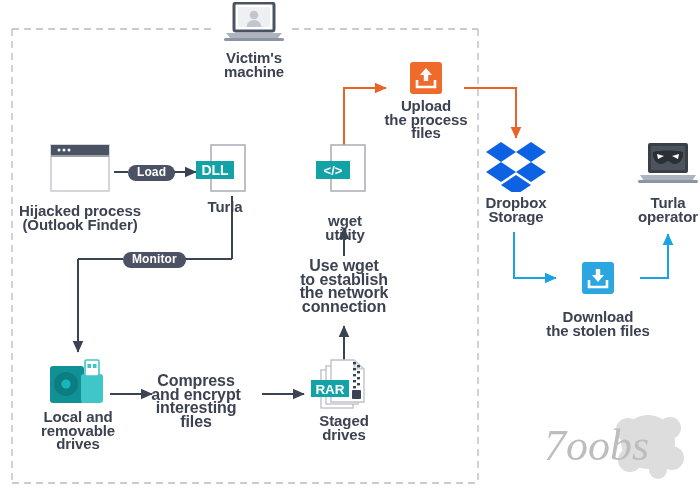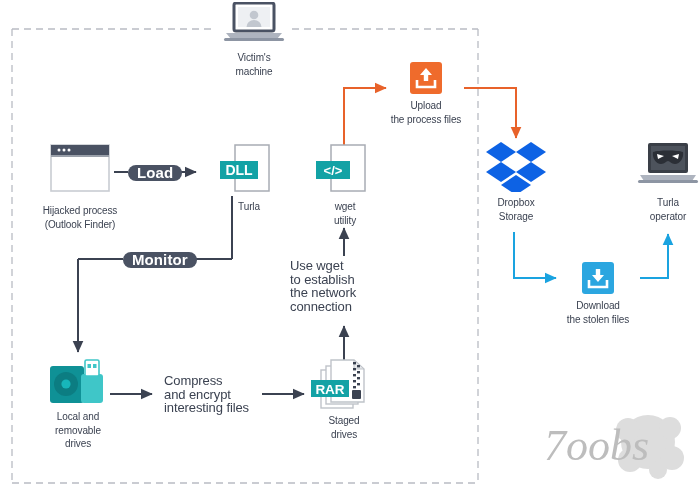--- a/index.html
+++ b/index.html
@@ -15,46 +15,47 @@
     width: 700px;
     height: 487px;
     background: #ffffff;
     overflow: hidden;
   }
   .node {
     position: absolute;
     text-align: center;
   }
   .node-label {
-    font-size: 10px;
+    font-size: 15px;
     line-height: 13.5px;
     color: #3b4251;
-    font-weight: 400;
+    font-weight: 700;
     white-space: pre-line;
     letter-spacing: -0.1px;
   }
   .annot {
     position: absolute;
-    font-size: 13px;
+    text-align: center;
+    font-size: 16px;
     line-height: 13.5px;
     color: #3b4251;
-    font-weight: 400;
+    font-weight: 700;
     white-space: pre-line;
     letter-spacing: -0.1px;
   }
   .icon-wrap {
     display: block;
     margin: 0 auto;
   }
   .pill {
     position: absolute;
     background: #4a5263;
     color: #ffffff;
     border-radius: 9px;
-    font-size: 15px;
+    font-size: 12px;
     font-weight: 700;
     padding: 2px 9px 3px 9px;
     line-height: 11px;
     letter-spacing: 0.1px;
   }
   svg.layer {
     position: absolute;
     left: 0;
     top: 0;
     width: 700px;
@@ -165,40 +166,40 @@
         <circle cx="12" cy="7" r="1.5" fill="#ffffff"></circle>
         <circle cx="17" cy="7" r="1.5" fill="#ffffff"></circle>
         <circle cx="22" cy="7" r="1.5" fill="#ffffff"></circle>
         <rect x="4" y="12" width="58" height="2" fill="#9aa0aa"></rect>
       </svg>
     </span>
     <div class="node-label" style="margin-top:5px;">Hijacked process
 (Outlook Finder)</div>
   </div>
 
-  <div class="node" style="left:212px; top:143px; width:74px;">
+  <div class="node" style="left:188px; top:143px; width:74px;">
     <span class="icon-wrap" style="position:relative; display:block; height:52px;">
       <svg width="74" height="52" viewBox="0 0 74 52">
         <rect x="23" y="2" width="34" height="46" fill="#ffffff" stroke="#a8acb4" stroke-width="1.5"></rect>
         <rect x="8" y="18" width="38" height="18" fill="#13a2a5"></rect>
         <text x="27" y="32" font-family="Liberation Sans, sans-serif" font-size="14" font-weight="bold" fill="#ffffff" text-anchor="middle">DLL</text>
       </svg>
     </span>
     <div class="node-label" style="margin-top:5px;">Turla</div>
   </div>
 
   <div class="node" style="left:308px; top:143px; width:74px;">
     <span class="icon-wrap" style="display:block; height:52px;">
       <svg width="74" height="52" viewBox="0 0 74 52">
         <rect x="23" y="2" width="34" height="46" fill="#ffffff" stroke="#a8acb4" stroke-width="1.5"></rect>
         <rect x="8" y="18" width="34" height="18" fill="#13a2a5"></rect>
         <text x="25" y="32" font-family="Liberation Sans, sans-serif" font-size="13" font-weight="bold" fill="#ffffff" text-anchor="middle">&lt;/&gt;</text>
       </svg>
     </span>
-    <div class="node-label" style="margin-top:5px;">wget
+    <div class="node-label" style="margin-top:19px;">wget
 utility</div>
   </div>
 
   <div class="node" style="left:470px; top:140px; width:92px;">
     <span class="icon-wrap" style="display:block; height:52px;">
       <svg width="62" height="52" viewBox="0 0 62 52" style="display:block;margin:0 auto;">
         <g fill="#0d62e4">
           <path d="M16,2 L1,12 L16,22 L31,12 Z"></path>
           <path d="M46,2 L31,12 L46,22 L61,12 Z"></path>
           <path d="M1,32 L16,22 L31,32 L16,42 Z"></path>
@@ -285,29 +286,29 @@
   </div>
 
   <div class="node" style="left:542px; top:262px; width:112px;">
     <span class="icon-wrap" style="display:block; height:32px;">
       <svg width="32" height="32" viewBox="0 0 32 32" style="display:block;margin:0 auto;">
         <rect x="0" y="0" width="32" height="32" rx="3" fill="#2ba6e0"></rect>
         <path d="M16,20 L10,13 L13.8,13 L13.8,7 L18.2,7 L18.2,13 L22,13 Z" fill="#ffffff"></path>
         <path d="M7,18 L7,25 L25,25 L25,18" fill="none" stroke="#ffffff" stroke-width="2.6"></path>
       </svg>
     </span>
-    <div class="node-label" style="margin-top:5px;">Download
+    <div class="node-label" style="margin-top:16px;">Download
 the stolen files</div>
   </div>
 
   <div class="pill" style="left:128px; top:165px;">Load</div>
 
   <div class="pill" style="left:123px; top:252px;">Monitor</div>
 
-  <div class="annot" style="left:164px; top:374px; width:112px;">Compress
+  <div class="annot" style="left:140px; top:374px; width:112px;">Compress
 and encrypt
 interesting files</div>
 
   <div class="annot" style="left:290px; top:259px; width:108px;">Use wget
 to establish
 the network
 connection</div>
 
   <div class="wm">
     <svg width="160" height="75" viewBox="0 0 160 75">

